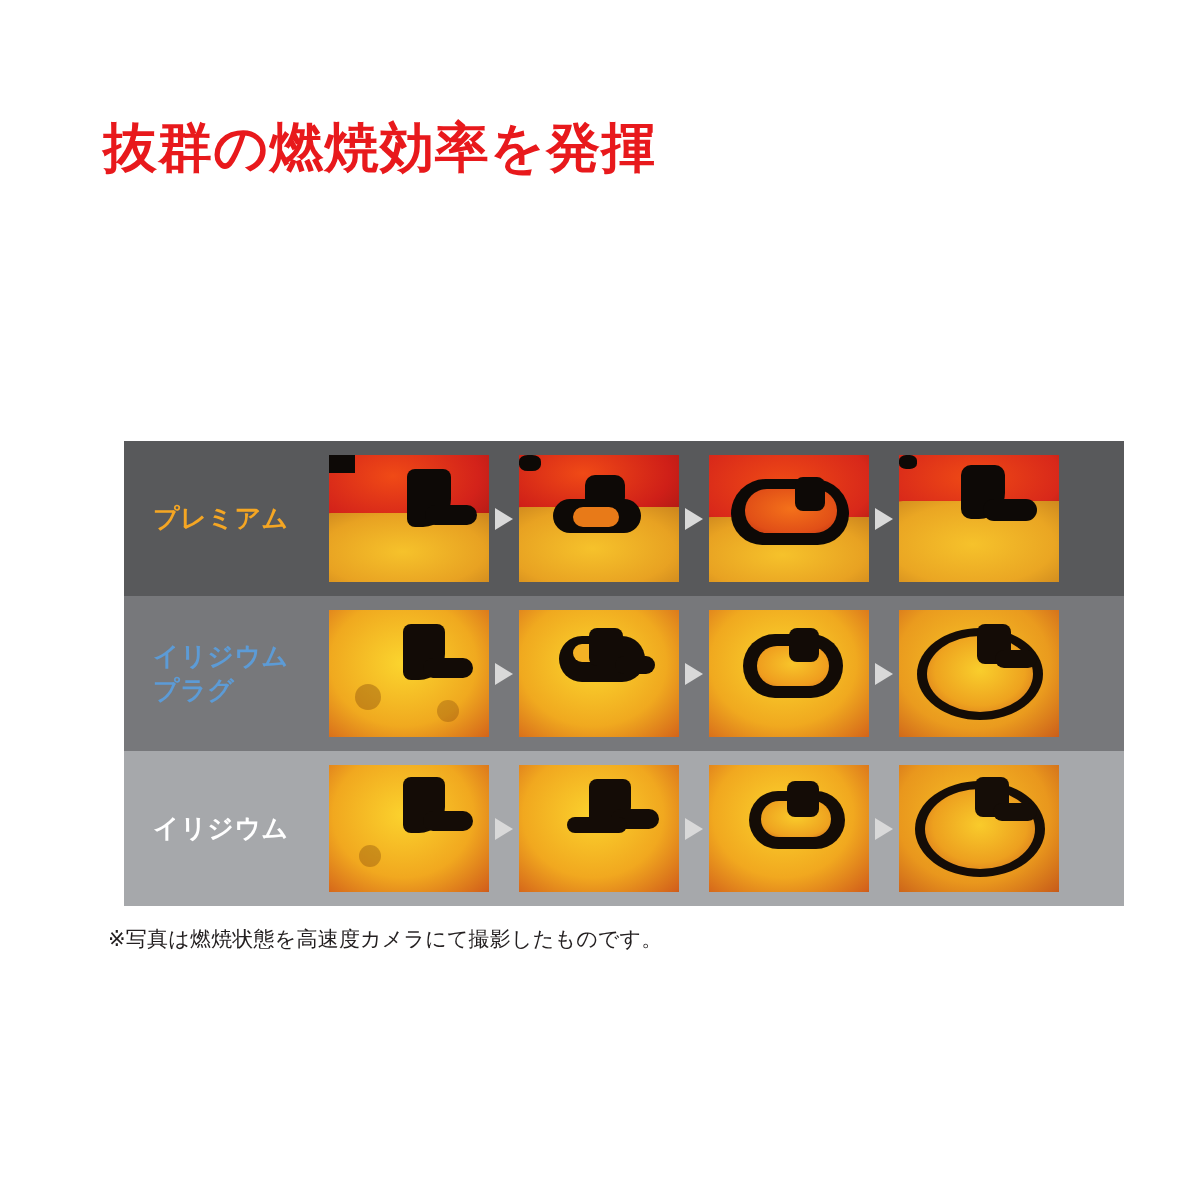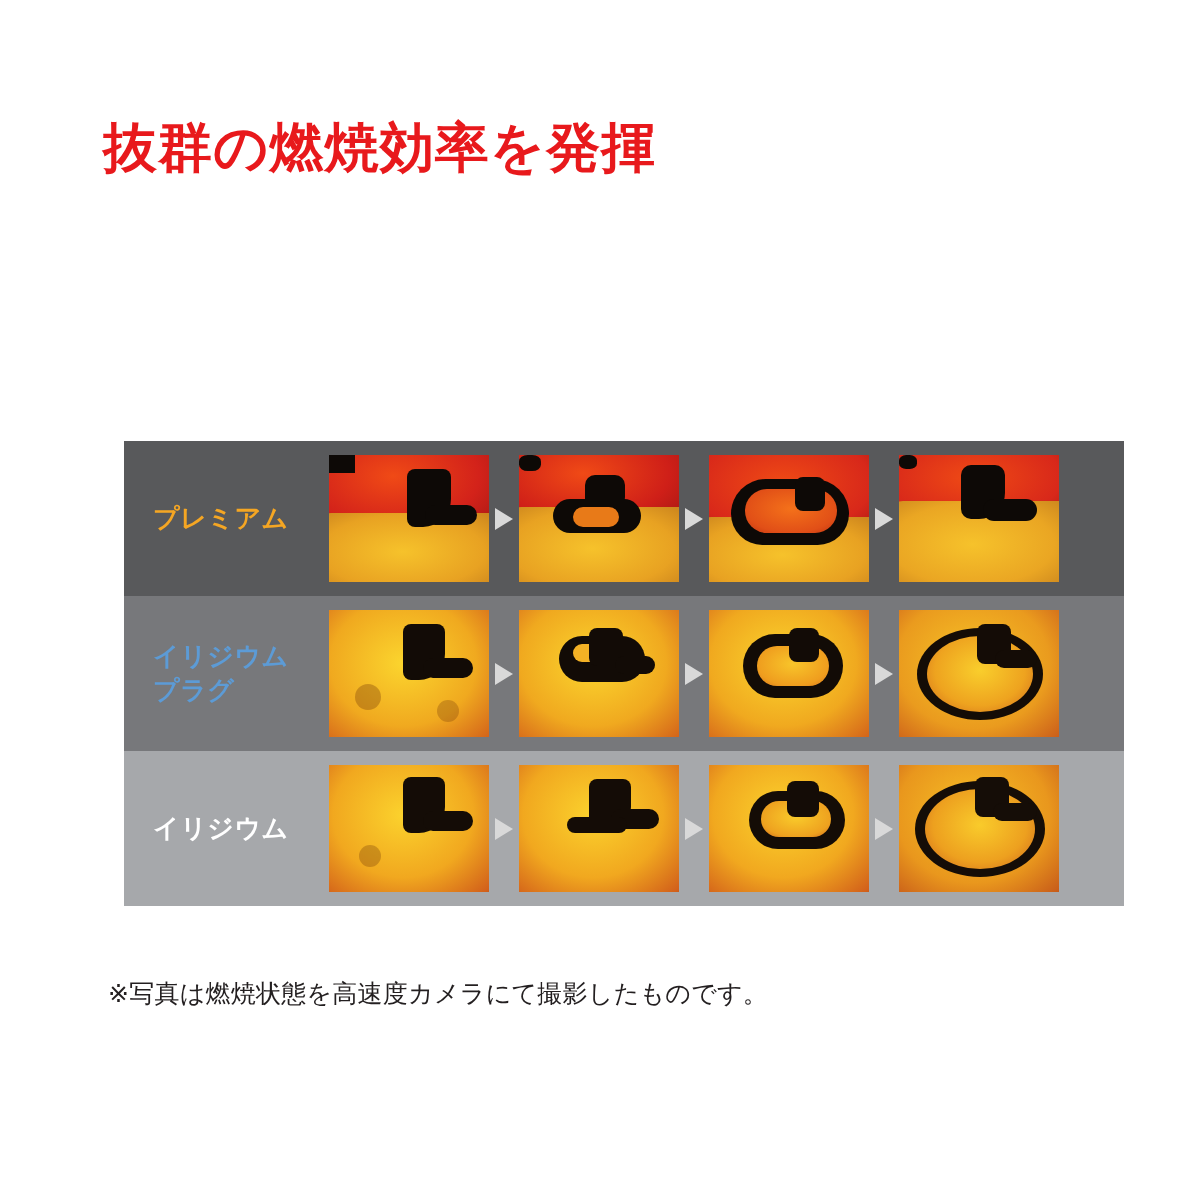--- a/index.html
+++ b/index.html
@@ -110,22 +110,22 @@
   .dark-shape {
     position: absolute;
     background: #100b07;
     border-radius: 40%;
   }
 
   
   .footnote {
     position: absolute;
     left: 108px;
-    top: 977px;
-    font-size: 25px;
+    top: 925px;
+    font-size: 21px;
     color: #231f20;
     letter-spacing: 0.01em;
     text-align: right;
   }
 </style>
 </head>
 <body>
 
 <div class="page">
 

